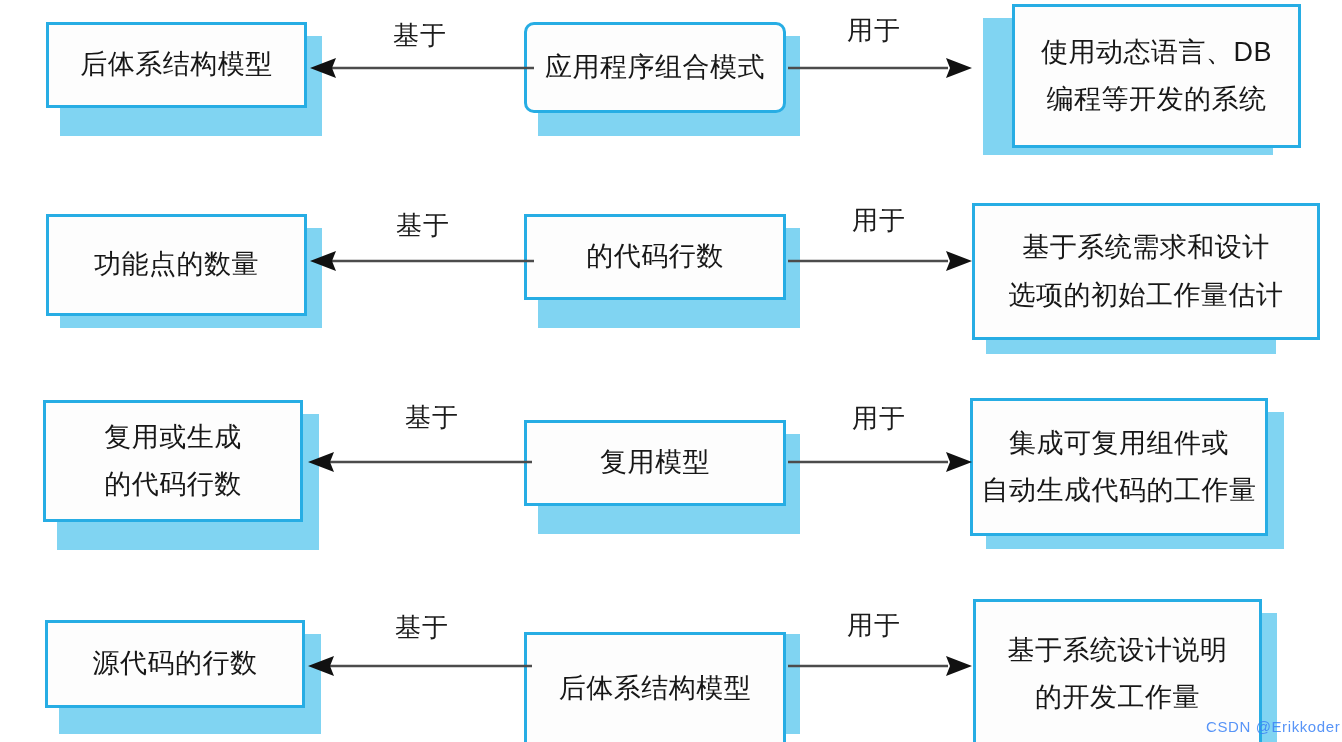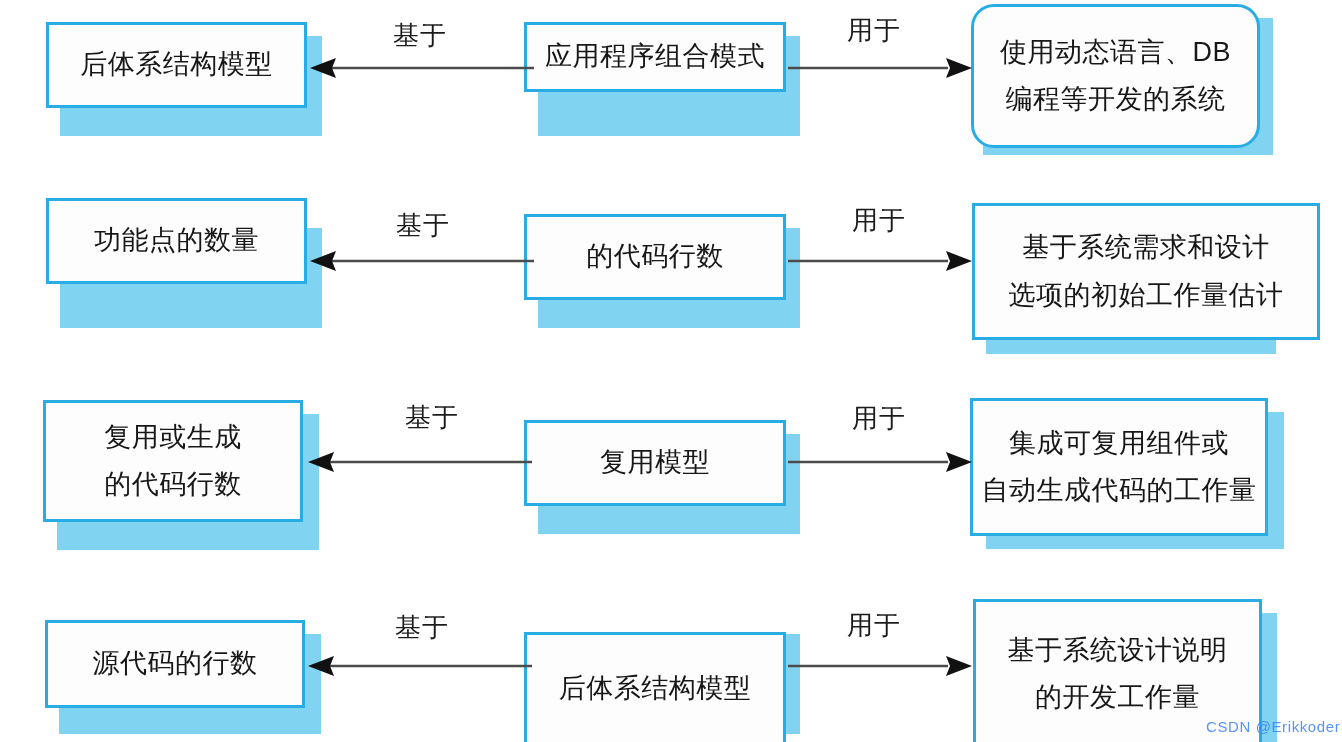--- a/index.html
+++ b/index.html
@@ -96,44 +96,44 @@
 <body>
 
 <div id="diagram">
 
   <div class="shadow" style="left:60px; top:36px; width:262px; height:100px;"></div>
   <div class="node" style="left:46px; top:22px; width:261px; height:86px;">
     <span class="node-label">后体系结构模型</span>
   </div>
 
   <div class="shadow" style="left:538px; top:36px; width:262px; height:100px;"></div>
-  <div class="node" style="left:524px; top:22px; width:262px; height:70px;">
+  <div class="node" style="left:524px; top:22px; width:262px; height:91px;border-radius:10px;">
     <span class="node-label">应用程序组合模式</span>
   </div>
 
   <div class="shadow" style="left:983px; top:18px; width:290px; height:137px;"></div>
-  <div class="node two-line" style="left:971px; top:4px; width:289px; height:144px;border-radius:23px;">
+  <div class="node two-line" style="left:1012px; top:4px; width:289px; height:144px;">
     <span class="node-label">使用动态语言、DB
 编程等开发的系统</span>
   </div>
 
   <svg class="arrow-svg" style="left:306px; top:52px; width:230px; height:32px;" viewBox="0 0 230 32">
     <line class="arrow-line" x1="228" y1="16" x2="26" y2="16"></line>
     <polygon class="arrow-head" points="4,16 30,6 26,16 30,26"></polygon>
   </svg>
   <div class="edge-label" style="left:393px; top:22px;">基于</div>
 
   <svg class="arrow-svg" style="left:786px; top:52px; width:190px; height:32px;" viewBox="0 0 190 32">
     <line class="arrow-line" x1="2" y1="16" x2="162" y2="16"></line>
     <polygon class="arrow-head" points="186,16 160,6 164,16 160,26"></polygon>
   </svg>
   <div class="edge-label" style="left:847px; top:17px;">用于</div>
 
   <div class="shadow" style="left:60px; top:228px; width:262px; height:100px;"></div>
-  <div class="node" style="left:46px; top:198px; width:261px; height:86px;">
+  <div class="node" style="left:46px; top:214px; width:261px; height:102px;">
     <span class="node-label">功能点的数量</span>
   </div>
 
   <div class="shadow" style="left:538px; top:228px; width:262px; height:100px;"></div>
   <div class="node" style="left:524px; top:214px; width:262px; height:86px;">
     <span class="node-label">的代码行数</span>
   </div>
 
   <div class="shadow" style="left:986px; top:217px; width:290px; height:137px;"></div>
   <div class="node two-line" style="left:972px; top:203px; width:348px; height:137px;">

